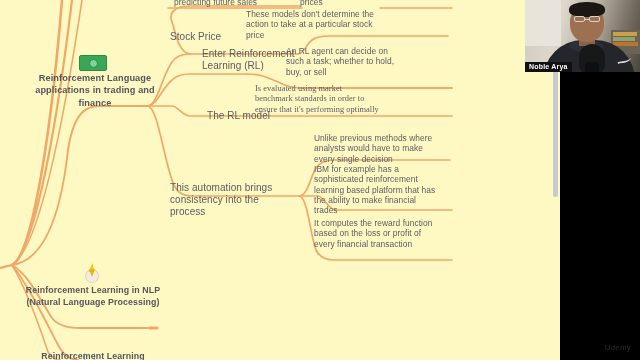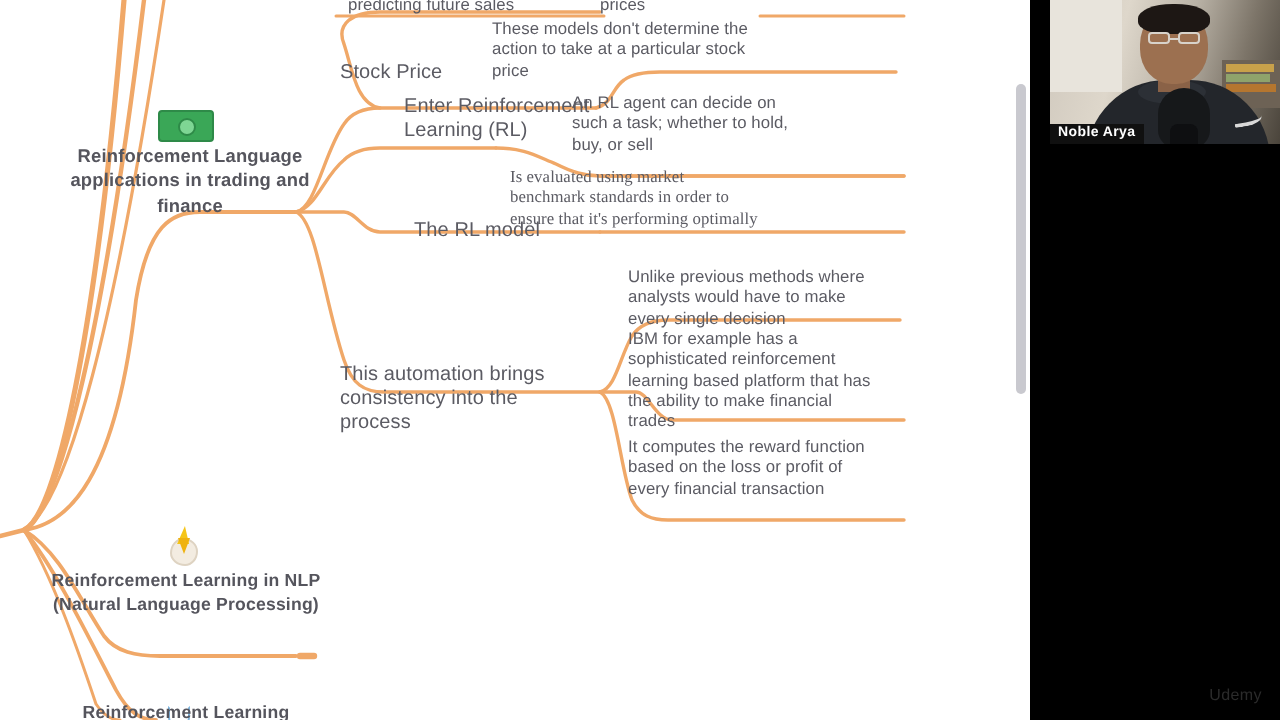--- a/index.html
+++ b/index.html
@@ -5,22 +5,22 @@
   html,body{margin:0;padding:0;}
   body{
     width:640px;height:360px;overflow:hidden;position:relative;
     background:#000;
     font-family:"Liberation Sans", sans-serif;
     -webkit-font-smoothing:antialiased;
   }
 
   
   #canvas{
-    position:absolute;left:0;top:0;width:515px;height:360px;
-    background:#ffffff;overflow:hidden;
+    position:absolute;left:0;top:0;width:560px;height:360px;
+    background:#fef9c3;overflow:hidden;
   }
   #svg-branches{position:absolute;left:0;top:0;width:560px;height:360px;}
 
   
   .node{position:absolute;color:#5b5b63;line-height:1.22;}
   .node .txt{display:block;white-space:pre-line;}
 
   .leaf{font-size:8.4px;letter-spacing:.05px;}
   .branch-title{font-size:10px;letter-spacing:.05px;}
 

